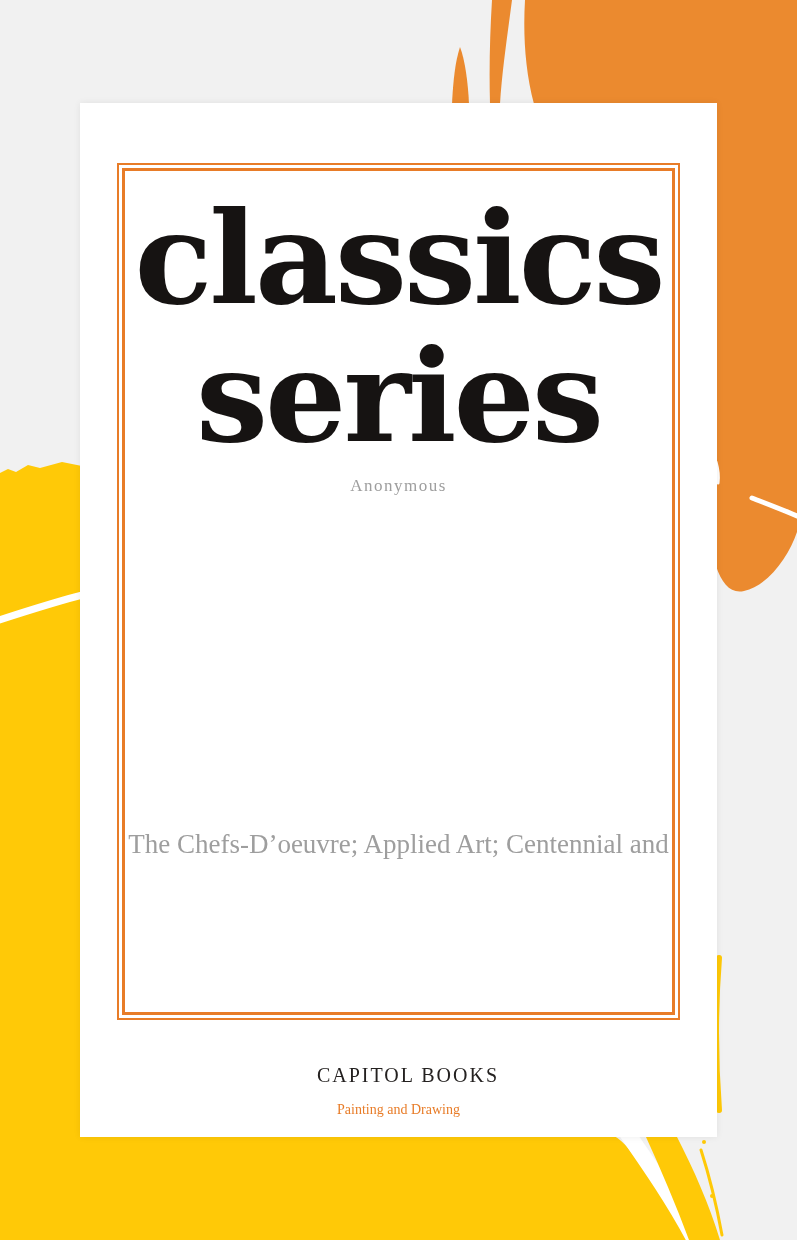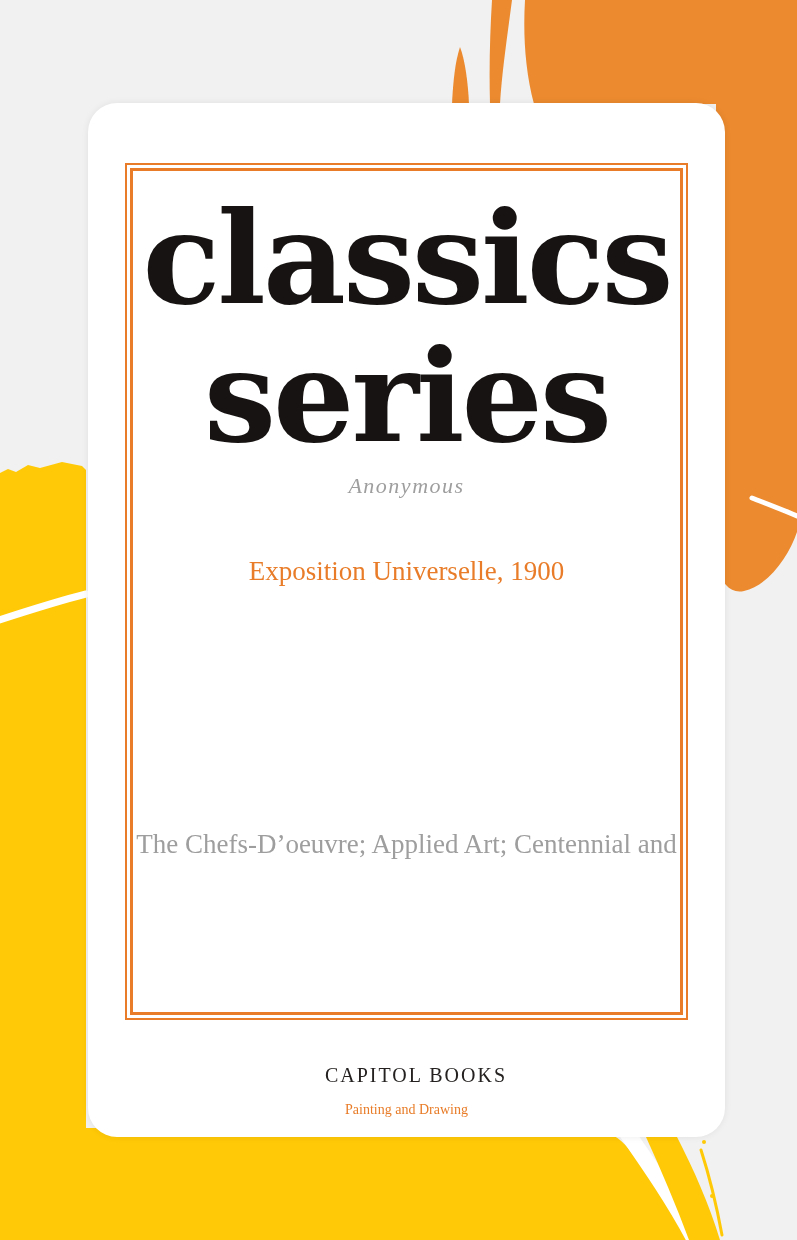--- a/index.html
+++ b/index.html
@@ -8,39 +8,38 @@
     --title-black:#161312; --muted-gray:#9E9E9E; --publisher-black:#242120;
   }
   html,body{margin:0;padding:0;}
   body{
     width:797px;height:1240px;position:relative;overflow:hidden;
     background:var(--background);
     font-family:"Liberation Serif", serif;
   }
   .brush-layer{position:absolute;left:0;top:0;width:797px;height:1240px;z-index:0;}
   .cover-card{
-    position:absolute;left:88px;top:103px;width:637px;height:1034px;
+    position:absolute;left:80px;top:103px;width:637px;height:1034px;
     background:var(--card);z-index:1;
     box-shadow:0 0 7px rgba(0,0,0,0.07);
-    border-radius:29px;
   }
   .frame-outer{
     position:absolute;left:37px;right:37px;top:60px;height:857px;
     border:2px solid var(--accent-orange);box-sizing:border-box;
   }
   .frame-inner{position:absolute;inset:3px;border:3px solid var(--accent-orange);}
   .txt{position:absolute;left:0;right:0;text-align:center;z-index:2;}
   .series-title{
     top:86px;
     font-family:"DejaVu Serif", serif;font-weight:700;
     font-size:128px;line-height:138px;letter-spacing:-3px;
     color:var(--title-black);
   }
   .author-name{
-    top:370px;font-size:22px;line-height:26px;font-style:italic;
+    top:370px;font-size:17px;line-height:26px;
     letter-spacing:1.5px;color:var(--muted-gray);
   }
   .book-title{
     top:451px;font-size:27px;line-height:34px;color:var(--accent-orange);
   }
   .subtitle{
     top:728px;font-size:27px;line-height:26px;color:var(--muted-gray);
   }
   .publisher-name{
     top:958px;font-size:20px;line-height:28px;letter-spacing:2px;
@@ -90,21 +89,20 @@
     <div class="frame-inner"></div>
   </div>
 
   <div class="txt series-title">
     <div>classics</div>
     <div>series</div>
   </div>
 
   <div class="txt author-name">Anonymous</div>
 
-  <div class="txt book-title">Exposition Universelle, 1900</div>
 
   <div class="txt subtitle">
     <div>The Chefs-D’oeuvre; Applied Art; Centennial and</div>
   </div>
 
   <div class="txt publisher-name">CAPITOL BOOKS</div>
 
   <div class="txt imprint-name">Painting and Drawing</div>
 </div>
 

